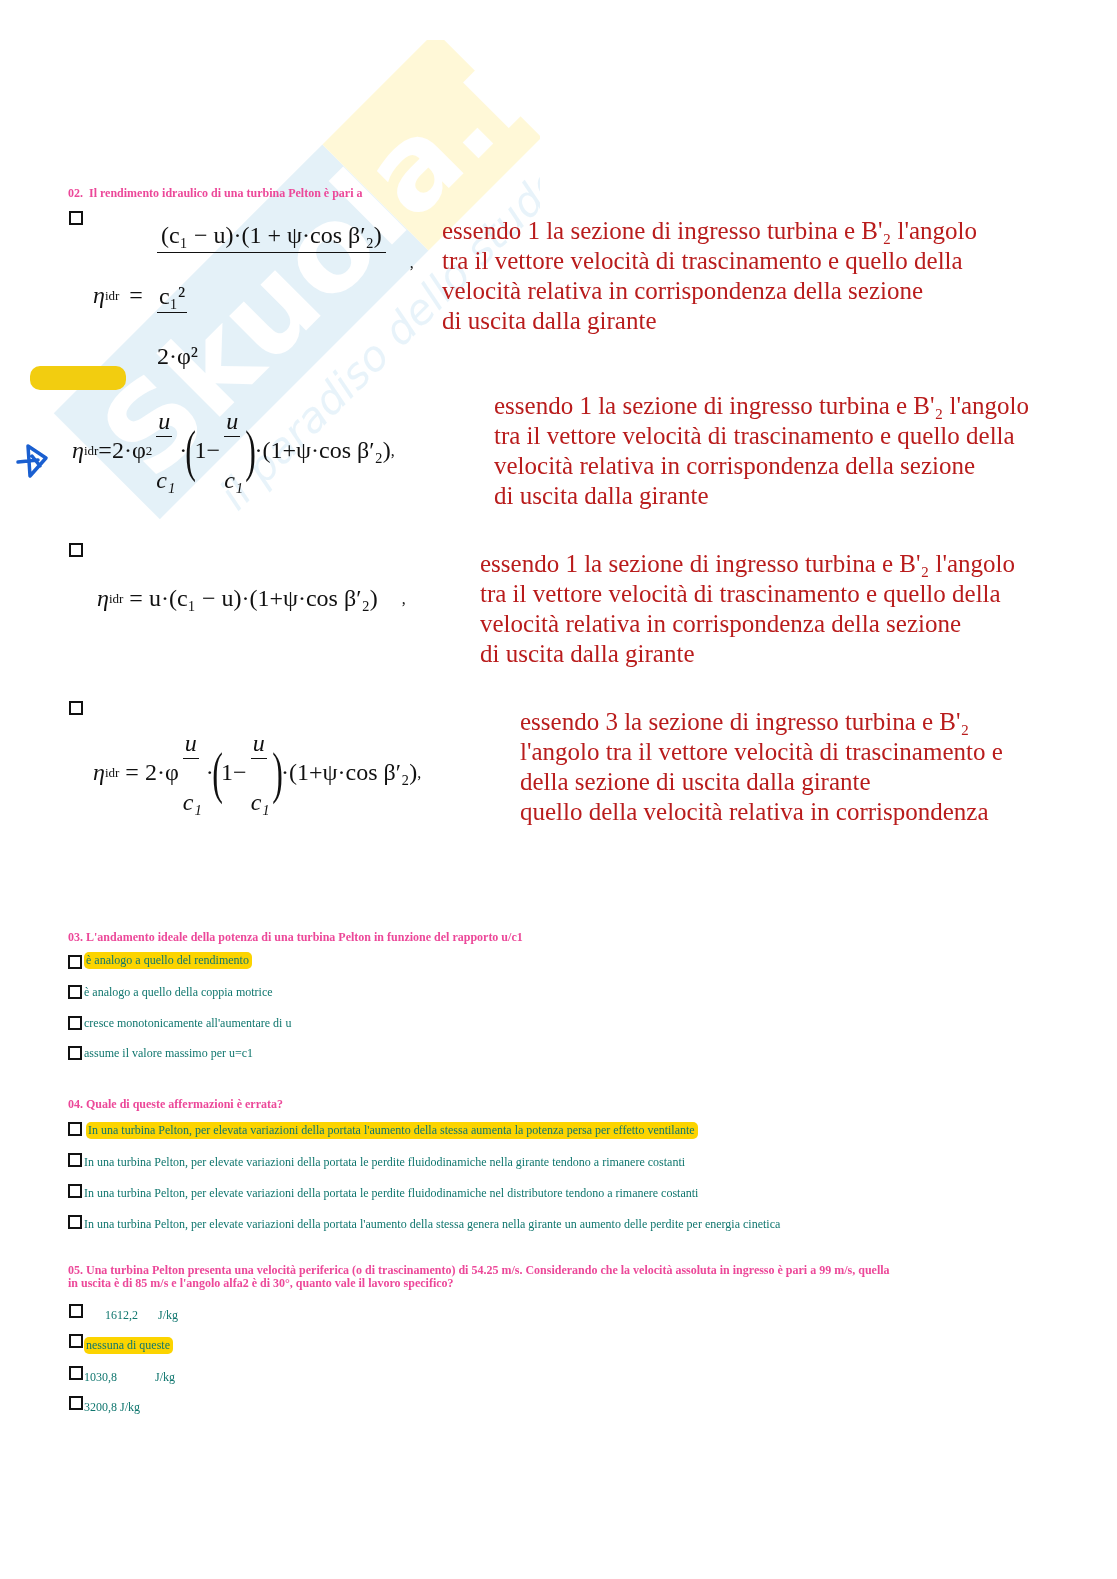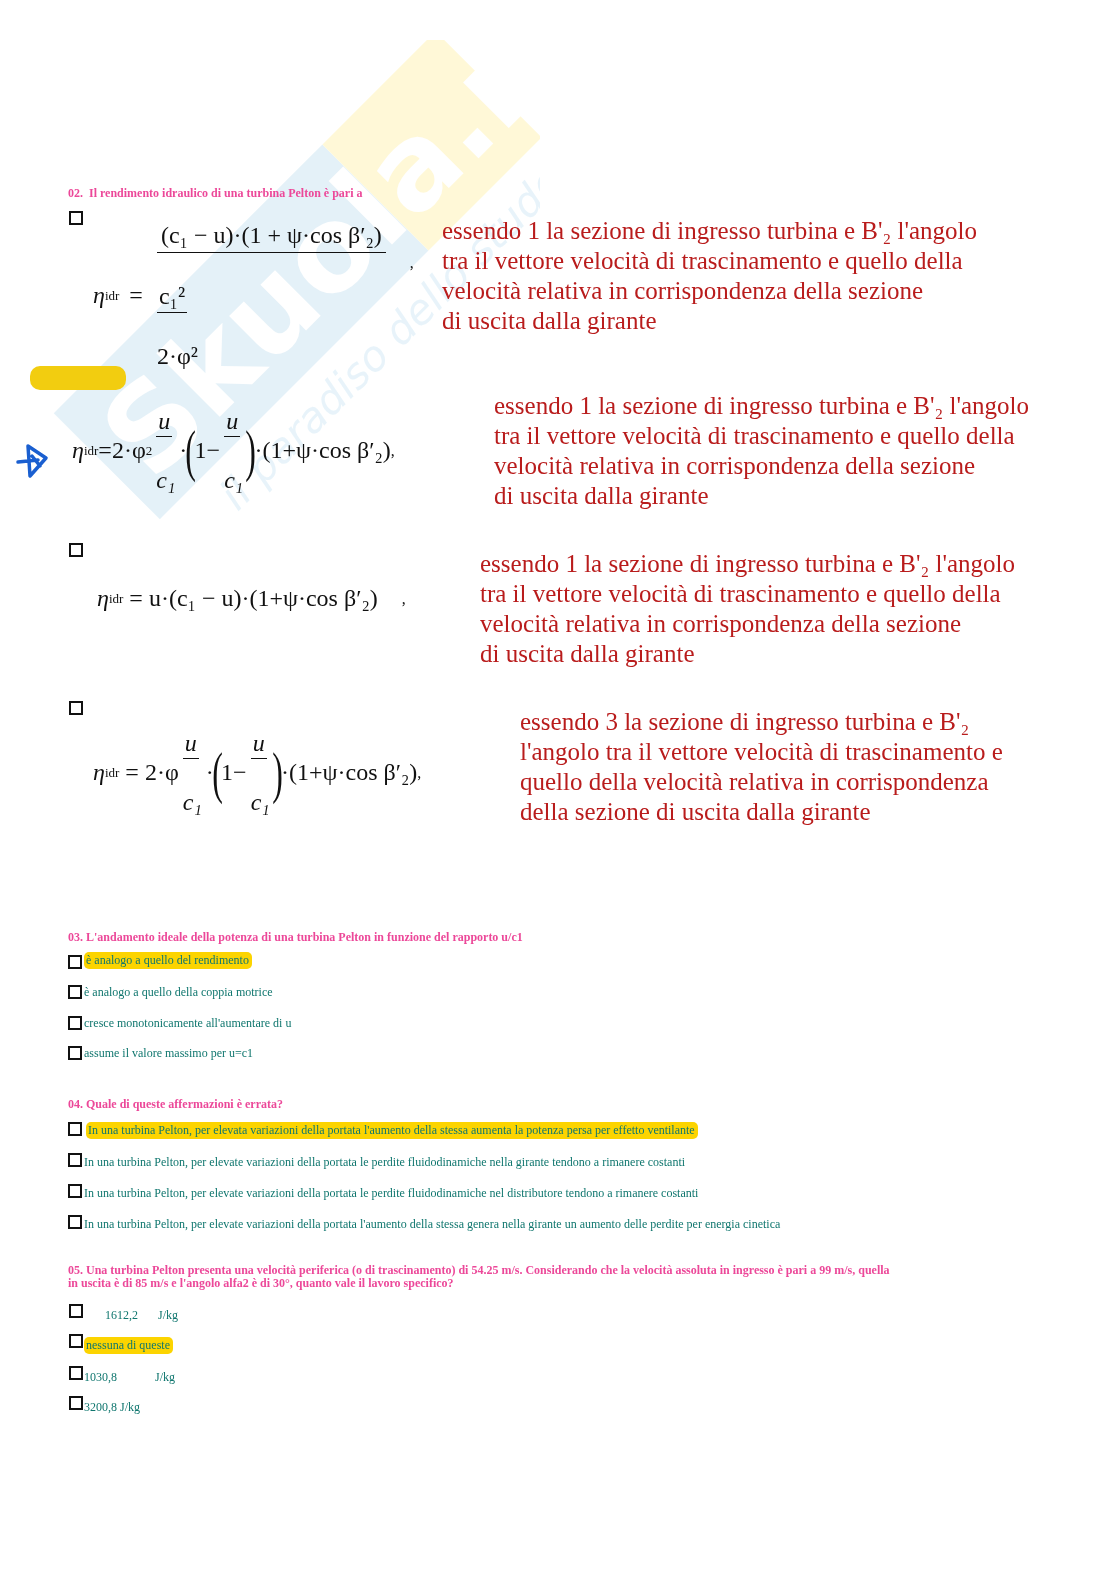--- a/index.html
+++ b/index.html
@@ -122,22 +122,22 @@
       <i class="num">u</i>
       <i class="den">c₁</i>
     </span>
   <span class="paren-big">)</span>
   <span>·(1+ψ·cos β′₂)</span>
   <span style="font-size:16px;">,</span>
 </div>
 <div class="expl" style="left:520px; top:707px;">
   <div>essendo 3 la sezione di ingresso turbina e B'₂</div>
   <div>l'angolo tra il vettore velocità di trascinamento e</div>
+  <div>della sezione di uscita dalla girante</div>
   <div>quello della velocità relativa in corrispondenza</div>
-  <div>della sezione di uscita dalla girante</div>
 </div>
 
 <div class="q-title" style="left:68px; top:930px;">
   <span>03.</span> <span>L'andamento ideale della potenza di una turbina Pelton in funzione del rapporto u/c1</span>
 </div>
 <div class="cb" style="left:68px; top:955px;"></div>
 <div class="opt-text" style="left:84px; top:953px;"><span class="hl">è analogo a quello del rendimento</span></div>
 <div class="cb" style="left:68px; top:985px;"></div>
 <div class="opt-text" style="left:84px; top:985px;">è analogo a quello della coppia motrice</div>
 <div class="cb" style="left:68px; top:1016px;"></div>

